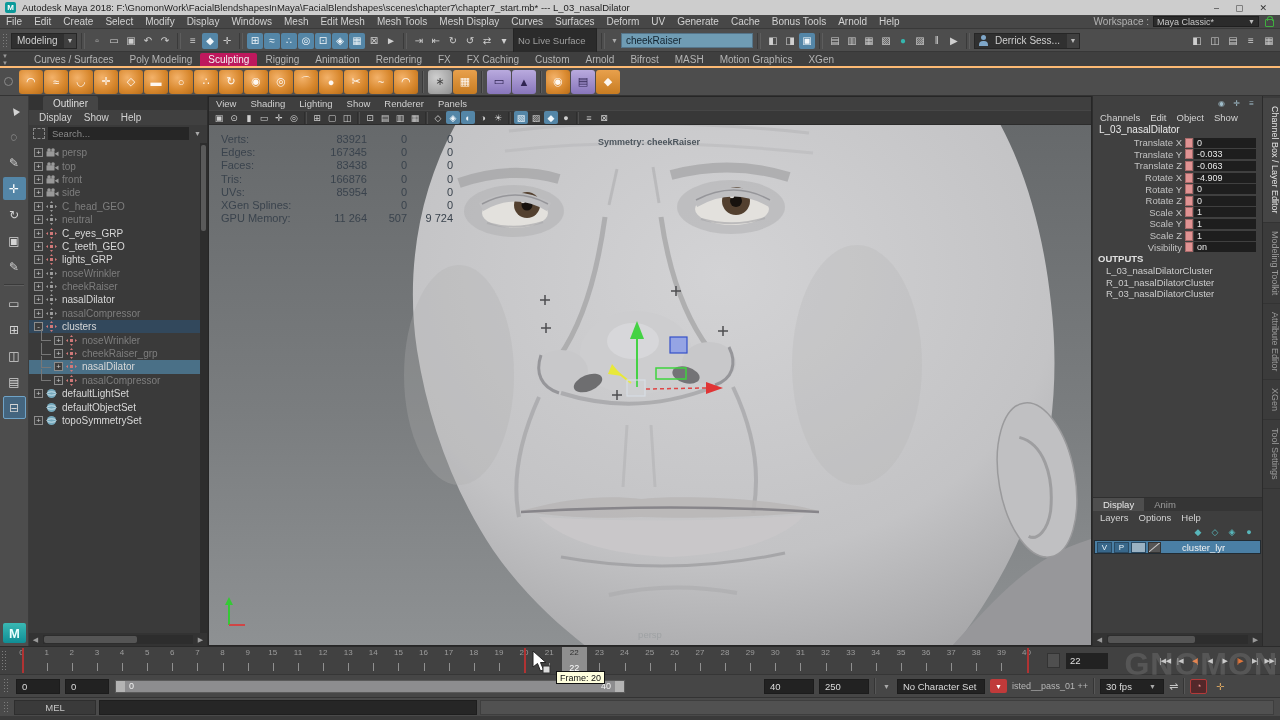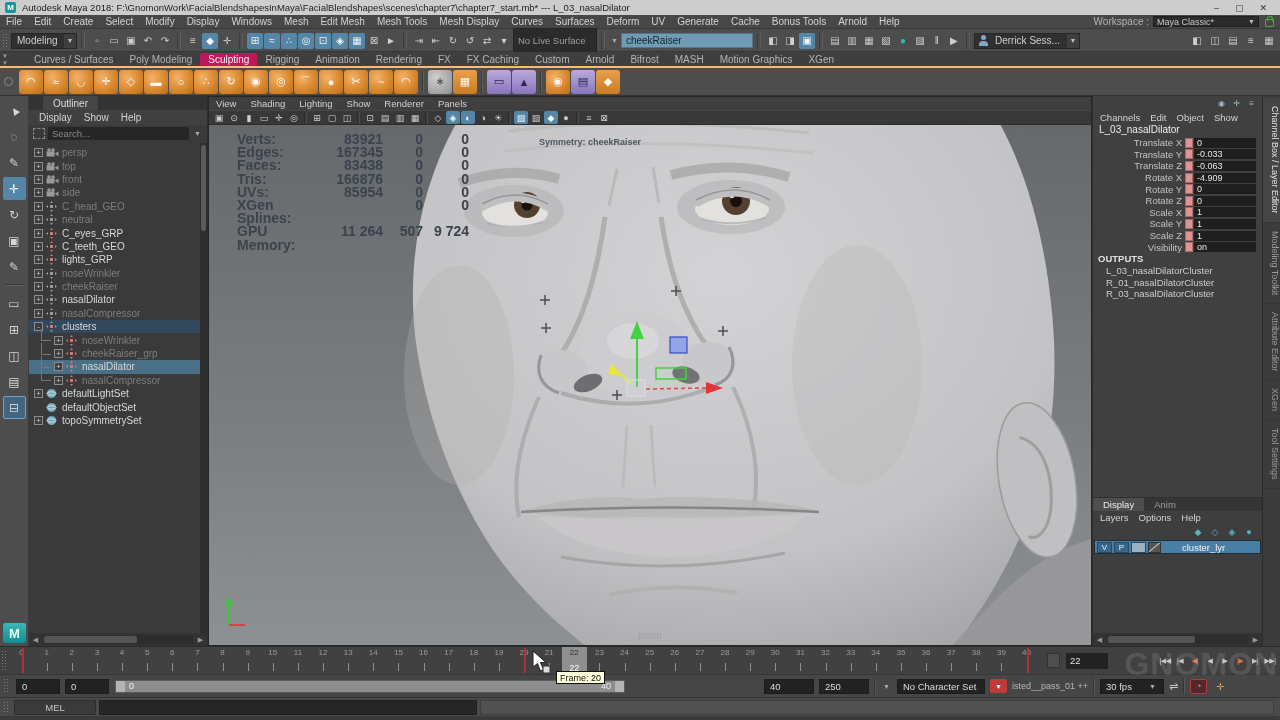--- a/index.html
+++ b/index.html
@@ -84,27 +84,27 @@
   .hthumb{position:absolute;left:1px;top:1px;bottom:1px;width:62%;background:#555;border-radius:2px}
   
   .viewport{position:absolute;left:208px;top:0;width:884px;height:100%;border:1px solid #262626;background:#3f3f3f}
   .pmenus{height:13px;display:flex;align-items:center;font-size:9.5px}
   .pmenus .menu-item{padding:0 7px;color:#d0d0d0}
   .ptoolbar{height:15px;background:#383838;border-top:1px solid #464646;border-bottom:1px solid #2c2c2c;display:flex;align-items:center;gap:1px;padding-left:3px}
   .ptoolbar .gicon{width:14px;height:13px;font-size:9px}
   .vsep{width:3px;height:12px;border-left:1px solid #2e2e2e;border-right:1px solid #4d4d4d;margin:0 2px;flex:none}
   .canvas{position:absolute;top:28px;left:0;right:0;bottom:0;background:linear-gradient(180deg,#66696b 0%,#7a7d7f 55%,#8e9193 100%);overflow:hidden}
   .canvas svg{position:absolute;inset:0}
-  .hud{position:absolute;top:8px;left:28px;font-size:14px;font-weight:bold;color:#3a434d;line-height:13.2px}
+  .hud{position:absolute;top:8px;left:12px;font-size:11px;font-weight:normal;color:#3a434d;line-height:13.2px}
   .hudrow{display:flex}
   .hud .c0{width:86px;text-align:left}
   .hud .c1{width:60px;text-align:right}
   .hud .c2{width:40px;text-align:right}
   .hud .c3{width:46px;text-align:right}
-  .symmetry{position:absolute;top:12px;left:330px;width:220px;font-size:9px;font-weight:bold;color:#4d565e}
+  .symmetry{position:absolute;top:12px;left:330px;width:220px;text-align:center;font-size:9px;font-weight:bold;color:#4d565e}
   .persp{position:absolute;bottom:5px;left:0;right:0;text-align:center;font-size:9.5px;color:#9fa2a4}
   
   .rightpanel{position:absolute;left:1092px;top:0;width:170px;height:100%;background:#404040;border-left:1px solid #2d2d2d}
   .rp-top{height:15px;display:flex;justify-content:flex-end;align-items:center;gap:2px;padding-right:4px}
   .rp-top .gicon{width:13px;height:12px;font-size:8px;color:#9fbcc9}
   .cbmenus{height:13px;display:flex;align-items:center;font-size:9.5px;padding-left:2px}
   .cbmenus .menu-item{padding:0 5px}
   .cbobj{height:13px;font-size:10px;color:#ececec;padding-left:6px}
   .cbrow{height:11.6px;display:flex;align-items:center;justify-content:flex-end;padding-right:6px}
   .cblabel{color:#c2c2c2;font-size:9.5px;margin-right:3px}

